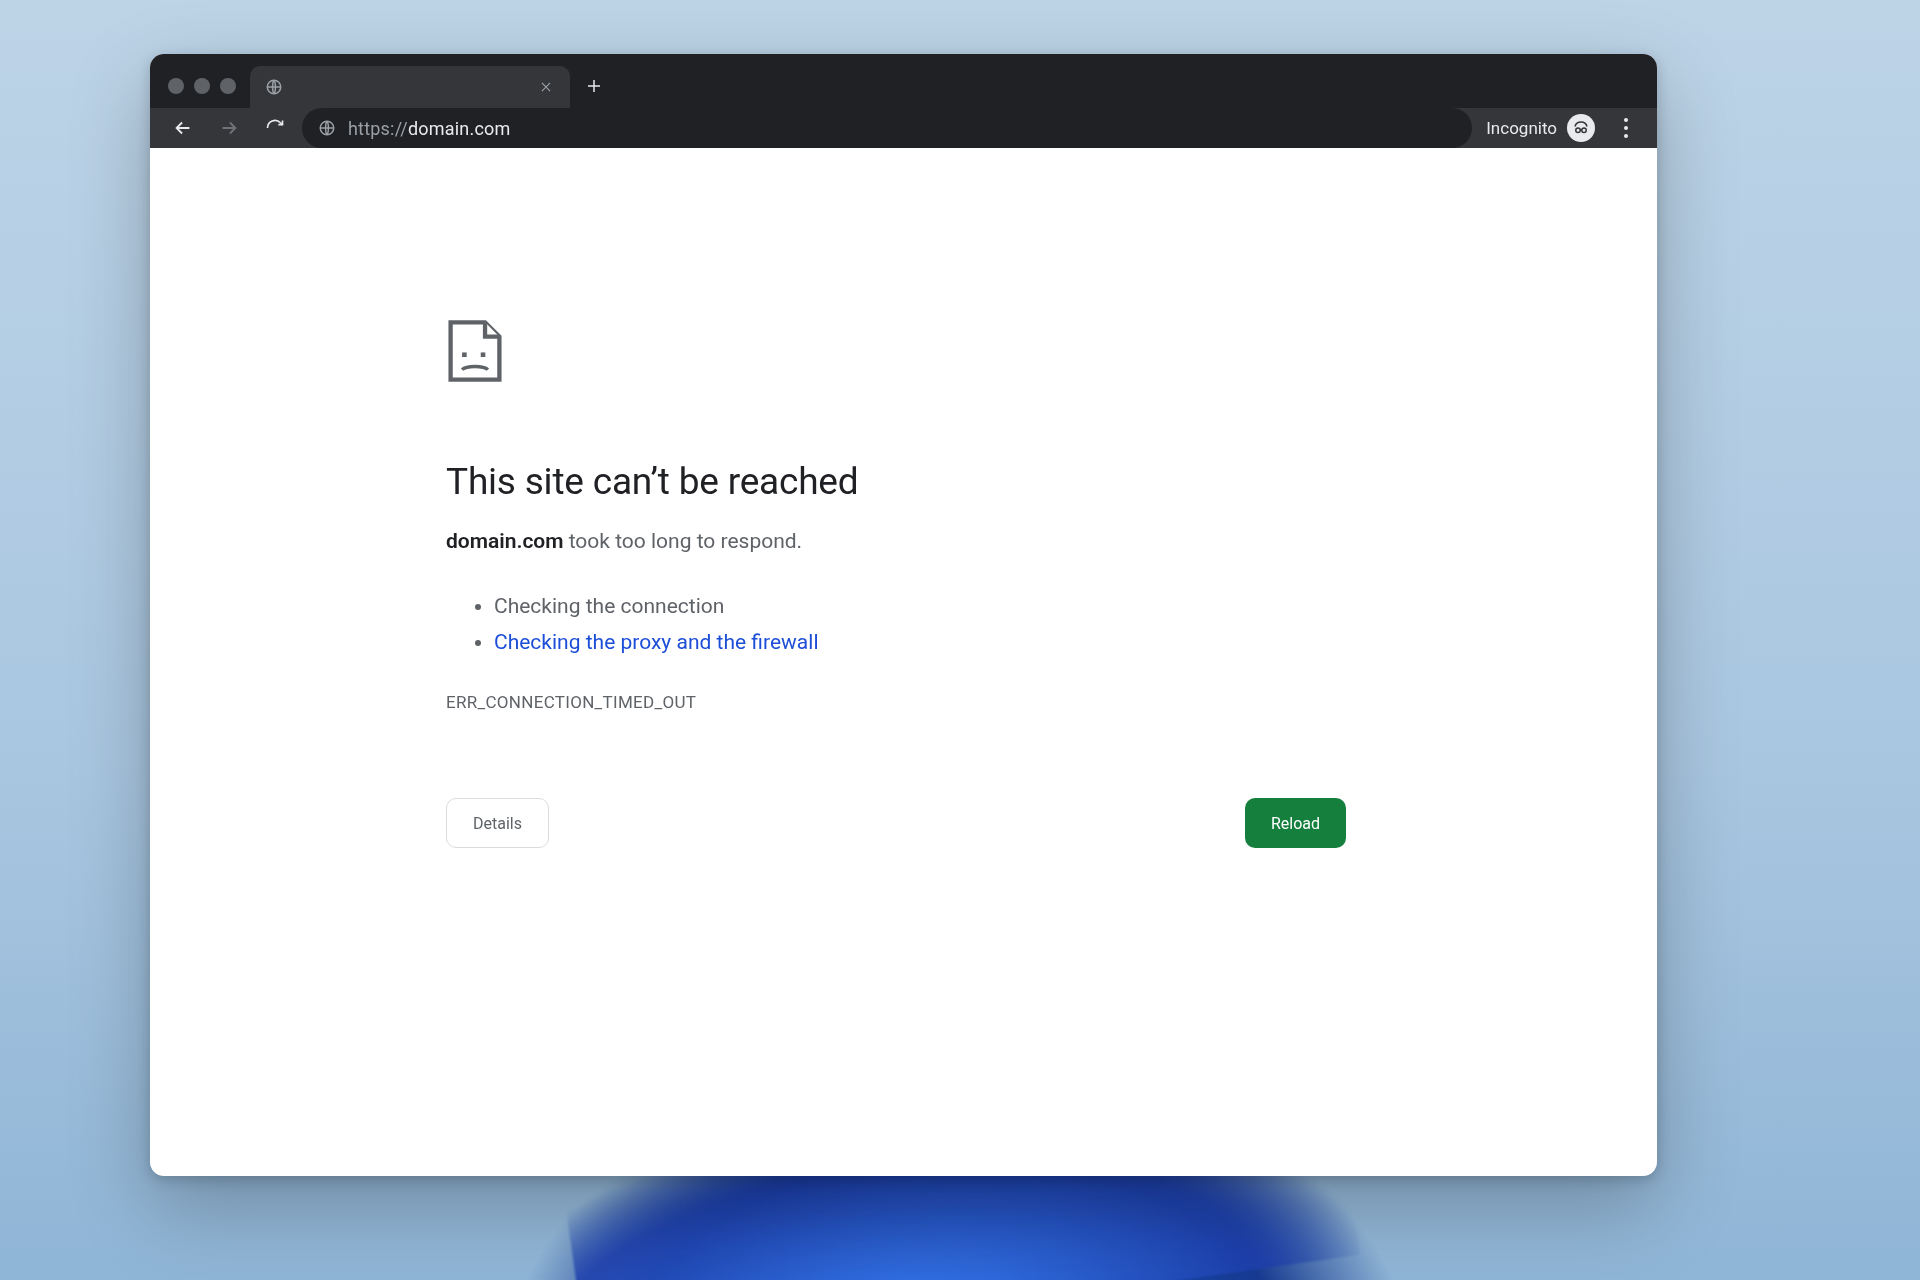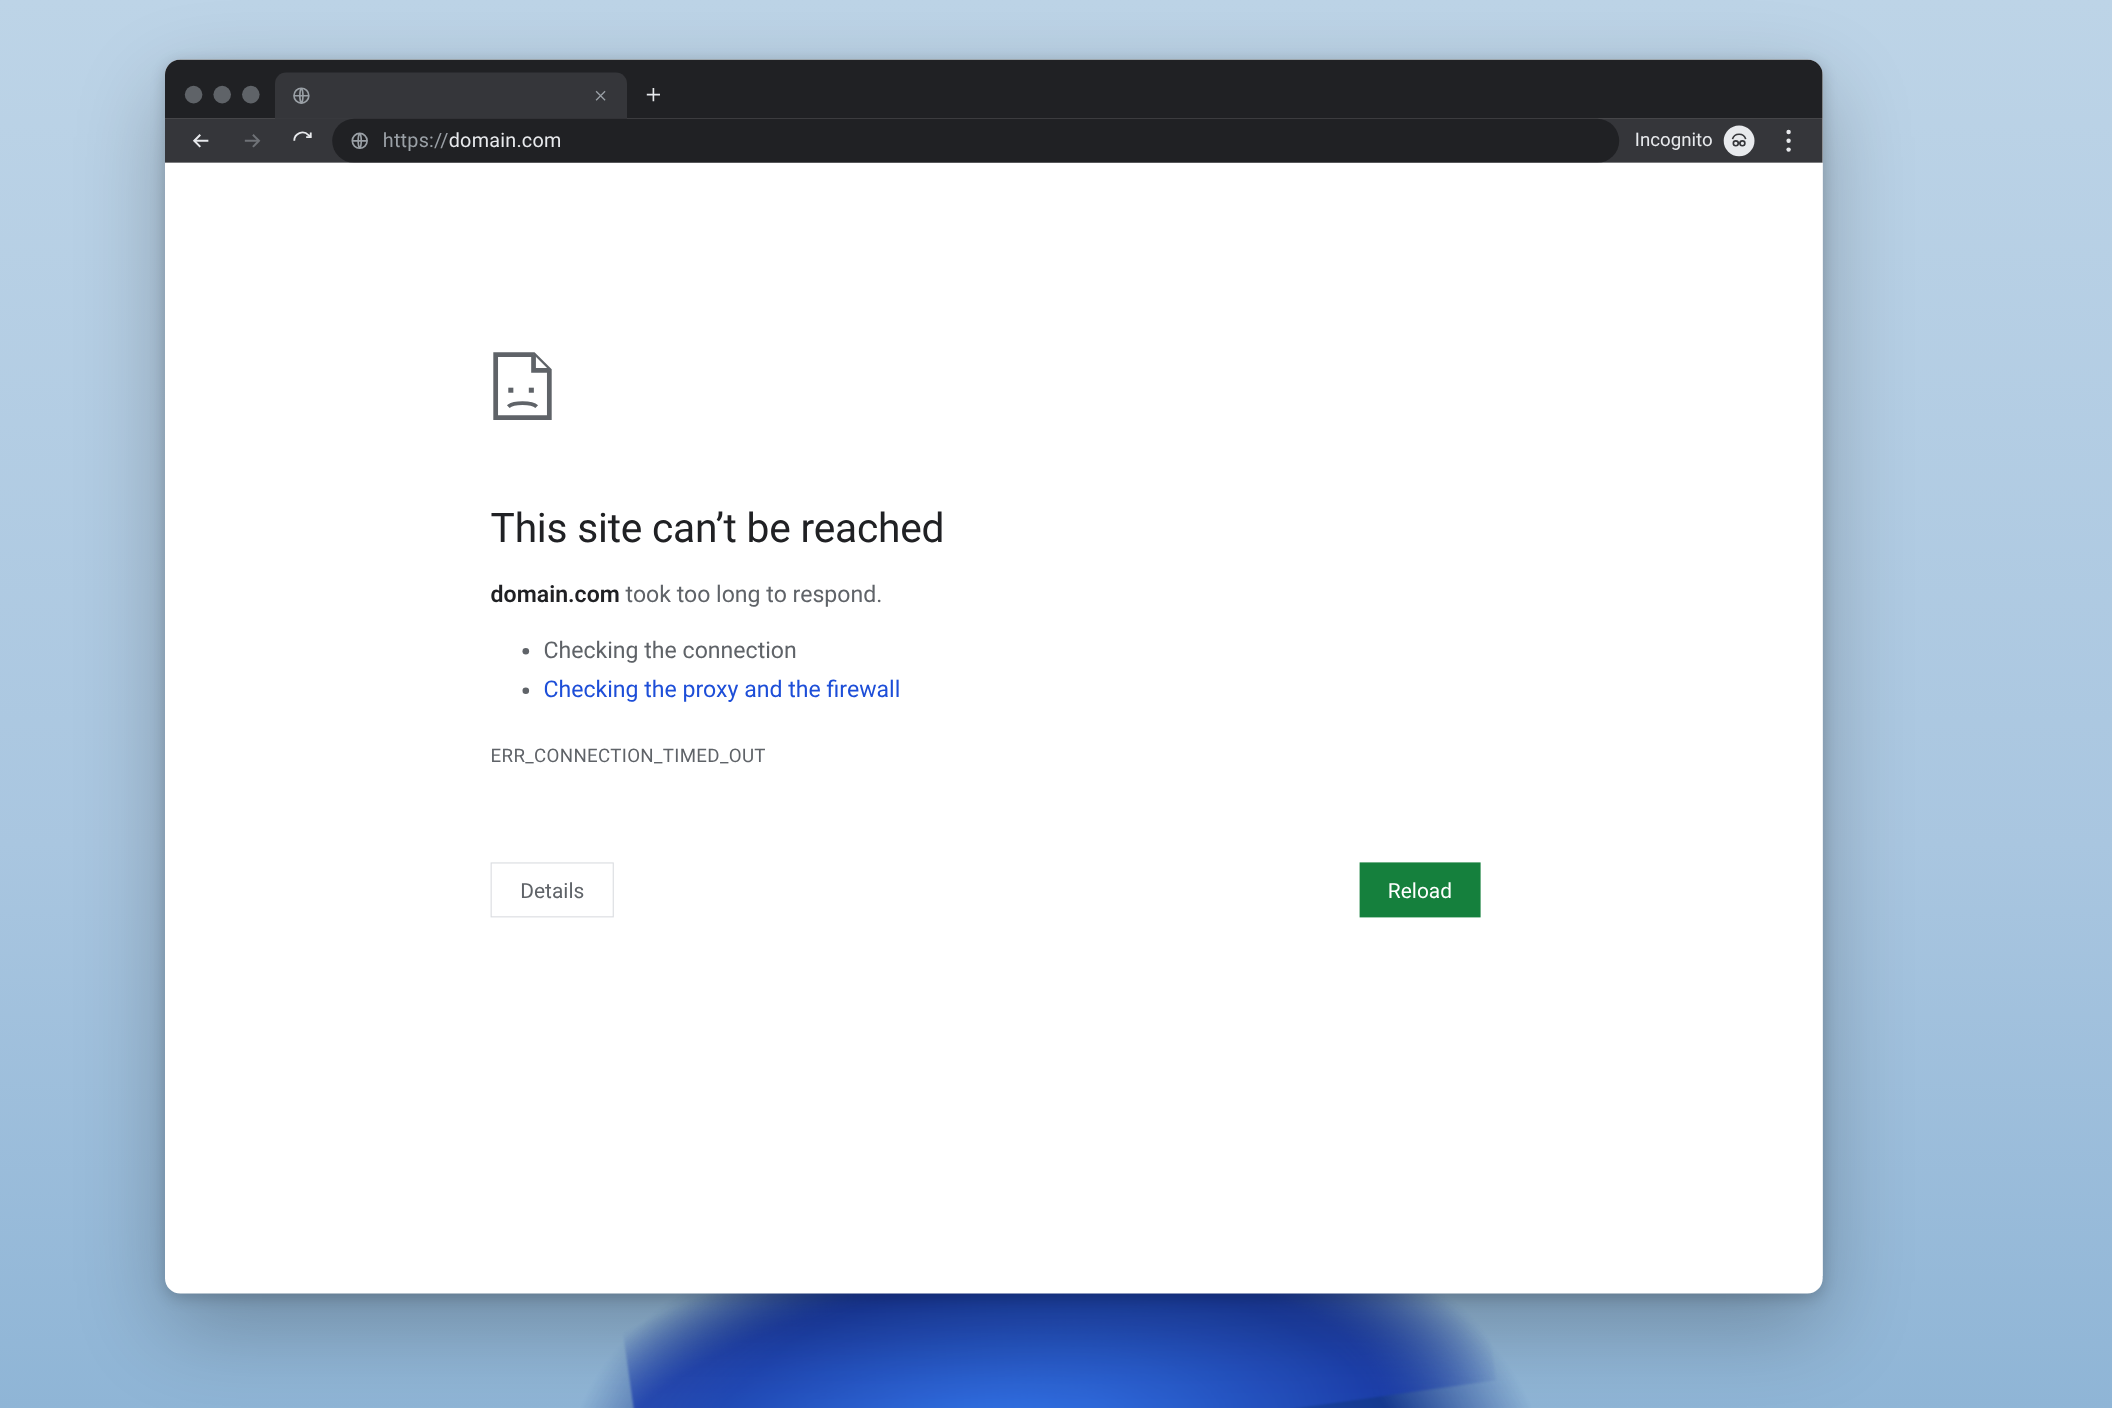--- a/index.html
+++ b/index.html
@@ -136,43 +136,43 @@
   h1.err-title {
     font-size: 37px;
     font-weight: 400;
     color:#202124;
     letter-spacing:-.2px;
     margin-bottom: 26px;
   }
   .err-line {
     font-size: 21px;
     color:#5f6368;
-    margin-bottom: 22px;
+    margin-bottom: 36px;
   }
   .err-line b { color:#202124; font-weight: 600; }
   .try-label { font-size: 21px; color:#5f6368; margin-bottom: 10px; }
   ul.suggestions { list-style: disc; padding-left: 48px; }
   ul.suggestions li { font-size: 21px; color:#5f6368; line-height: 1.7; }
   ul.suggestions li a { color:#1d4ed8; text-decoration: none; }
   .err-code {
     margin-top: 32px;
     font-size: 17px;
     color:#5f6368;
     letter-spacing:.3px;
   }
   .btn-row {
     margin-top: 86px;
     display:flex; justify-content: space-between; align-items:center;
     width: 900px;
   }
   .btn {
     height: 50px;
     padding: 0 26px;
-    border-radius: 0;
-    font-size: 19px;
+    border-radius: 10px;
+    font-size: 16px;
     display:flex;align-items:center;justify-content:center;
     cursor: pointer;
   }
   .btn-outline {
     border: 1px solid #dadce0;
     color:#5f6368;
     background:#fff;
   }
   .btn-primary {
     background:#15803d;

